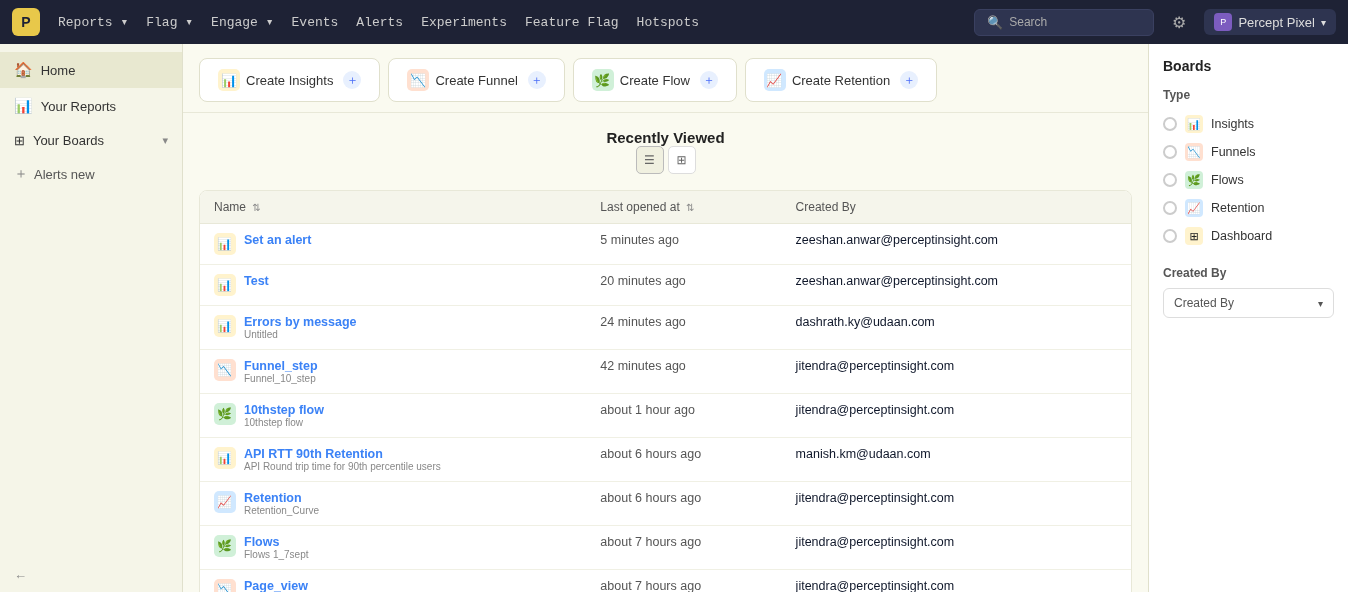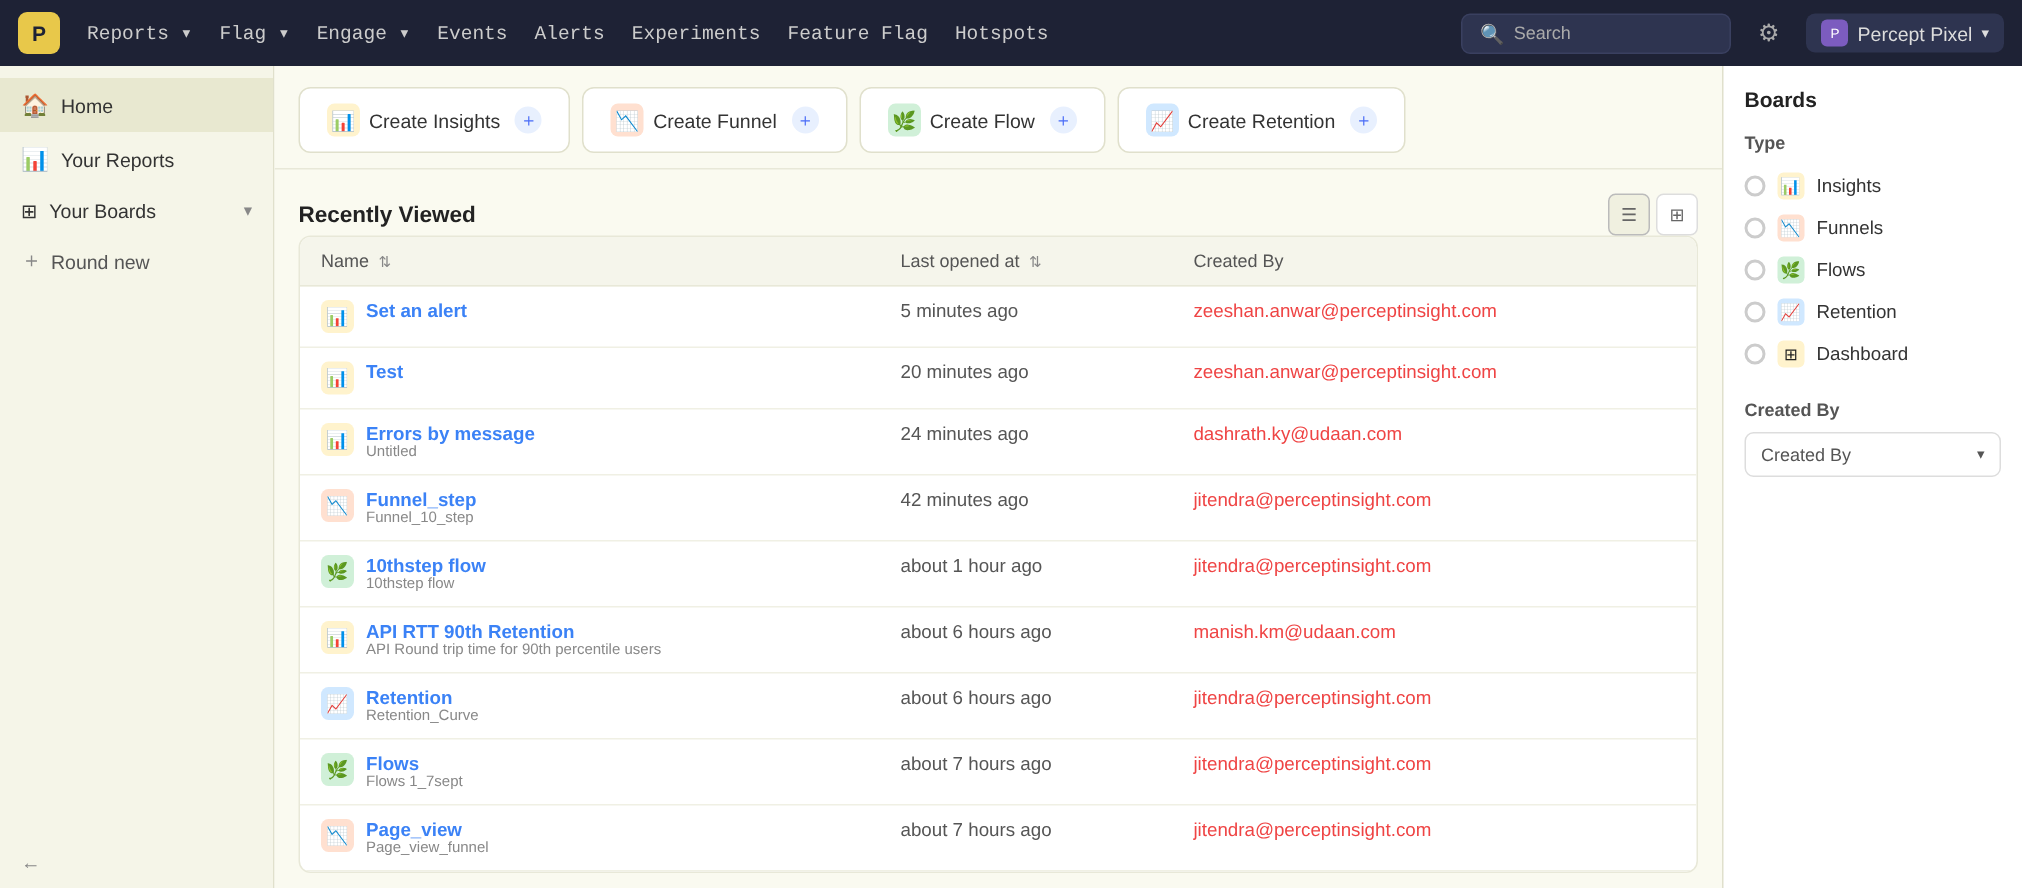--- a/index.html
+++ b/index.html
@@ -154,21 +154,22 @@
       color: #4a6cf7;
       margin-left: 4px;
     }
 
     
     .recently-section {
       padding: 16px 16px 0 16px;
     }
     .recently-header {
       display: flex; align-items: center; justify-content: space-between;
-      margin-bottom: 0;
+      margin-bottom: 16px;
+      flex-direction: column;
     }
     .recently-title {
       font-size: 15px; font-weight: 600; color: #222;
     }
     .view-toggle {
       display: flex; gap: 4px;
     }
     .view-btn {
       width: 28px; height: 28px;
       border: 1px solid #ddd;
@@ -224,21 +225,21 @@
     .ri-insights { background: #fff3cd; }
     .ri-funnel { background: #ffe0d0; }
     .ri-flow { background: #d0f0d8; }
     .ri-retention { background: #d0e8ff; }
     .name-cell {
       display: flex; align-items: flex-start; gap: 8px;
     }
     .name-main { font-weight: 700; color: #3b82f6; }
     .name-sub { color: #888; font-size: 10px; }
     .time-cell { color: #555; }
-    .creator-cell { color: #ef4444; }
+    .creator-cell { color: #0f172a; }
 
     
     .filters-panel {
       width: 200px;
       flex-shrink: 0;
       background: #fff;
       border-left: 1px solid #e0e0cc;
       padding: 14px;
       overflow-y: auto;
     }
@@ -323,21 +324,21 @@
     </div>
     <div class="sidebar-section">
       <div class="sidebar-section-left">
         <span class="si-icon">⊞</span>
         <span>Your Boards</span>
       </div>
       <span style="font-size:11px;color:#888;">▾</span>
     </div>
     <div class="sidebar-create">
       <span style="font-size:14px; color:#888;">＋</span>
-      <span>Round new</span>
+      <span>Alerts new</span>
     </div>
     <div style="flex:1;"></div>
     <div class="sidebar-bottom">
       <span class="sidebar-arrow">←</span>
     </div>
   </aside>
 
   <main class="main">
 
     <div class="create-bar">

